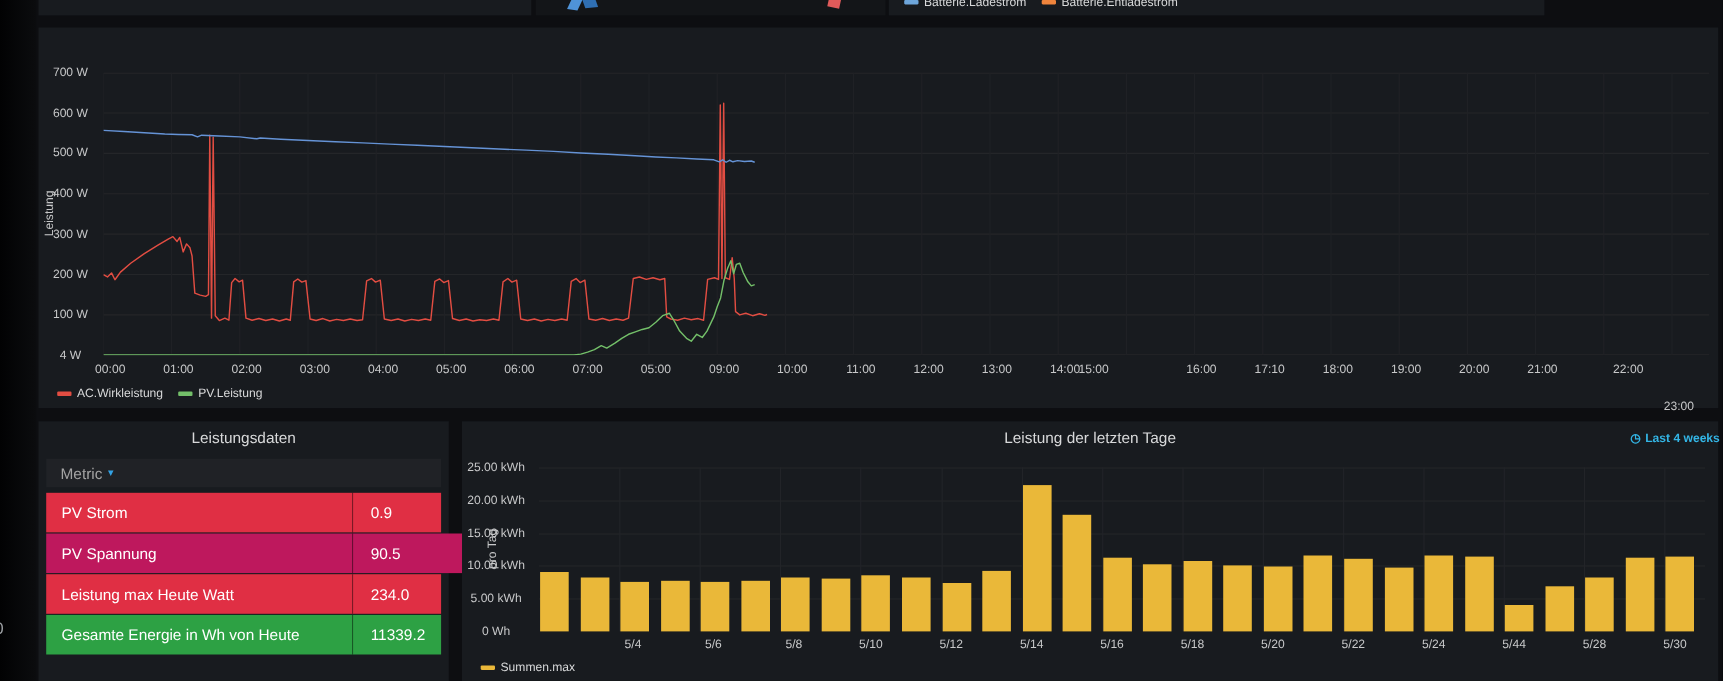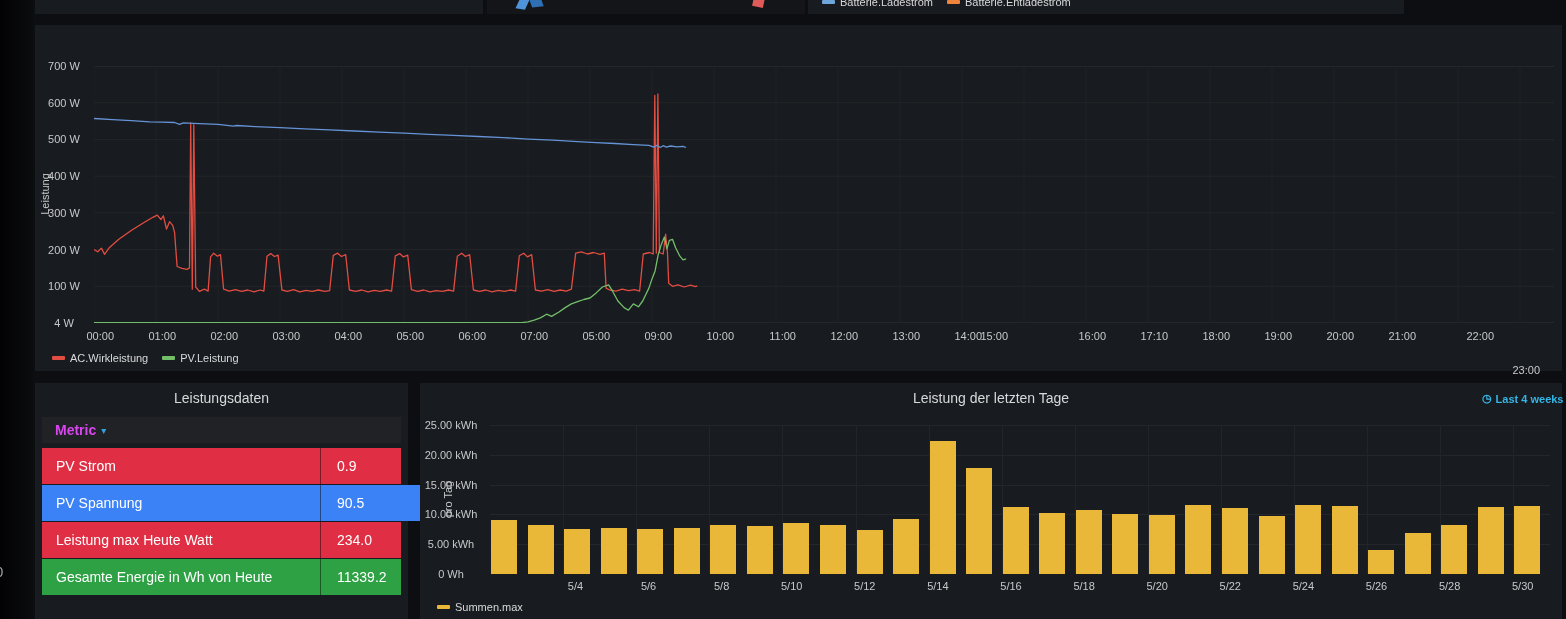--- a/index.html
+++ b/index.html
@@ -17,21 +17,21 @@
   .axis-label{position:absolute;color:#c7c8c9;font-size:11px;transform:rotate(-90deg);transform-origin:center;white-space:nowrap;}
   .legend-row{position:absolute;display:flex;gap:14px;align-items:center;}
   .legend-item{display:flex;align-items:center;gap:5px;color:#d8d9da;font-size:11px;cursor:pointer;white-space:nowrap;}
   .legend-dash{width:13px;height:4px;border-radius:1px;display:inline-block;}
   .plot{position:absolute;}
   .bar{position:absolute;background:#eab839;}
   .vgrid{position:absolute;top:0;width:1px;background:#222428;}
   .hgrid{position:absolute;left:0;height:1px;background:#242629;}
   
   .tbl-header{position:absolute;background:#202226;display:flex;align-items:center;padding-left:13px;cursor:pointer;}
-  .tbl-header .mlabel{color:#d946ef;font-size:14px;font-weight:bold;}
+  .tbl-header .mlabel{color:#a3a3a3;font-size:14px;font-weight:normal;}
   .tbl-header .caret{color:#33a2e5;font-size:10px;margin-left:5px;}
   .tbl-row{position:absolute;display:flex;color:#fff;font-size:14px;font-weight:500;}
   .tbl-cell-label{flex:0 0 279px;display:flex;align-items:center;padding-left:14px;border-right:1px solid rgba(0,0,0,0.45);}
   .tbl-cell-value{flex:1;display:flex;align-items:center;padding-left:16px;}
   .badge{position:absolute;color:#33b5e5;font-size:11px;font-weight:bold;display:flex;align-items:center;gap:4px;cursor:pointer;}
   .frag{position:absolute;}
 </style>
 </head>
 <body>
 
@@ -149,21 +149,21 @@
   <div class="ptitle" style="left:35px;top:390px;width:373px;">Leistungsdaten</div>
   <div class="tbl-header" style="left:42px;top:417px;width:359px;height:26px;">
     <span class="mlabel">Metric</span>
     <span class="caret">▾</span>
   </div>
   <div id="table-rows">
       <div class="tbl-row" style="left: 42px; top: 448px; width: 359px; height: 36px; background: rgb(224, 47, 68);">
         <div class="tbl-cell-label">PV Strom</div>
         <div class="tbl-cell-value">0.9</div>
       </div>
-      <div class="tbl-row" style="left: 42px; top: 485px; width: 406px; height: 36px; background: #3b82f6; text-align: right;">
+      <div class="tbl-row" style="left: 42px; top: 485px; width: 406px; height: 36px; background: #be185d; text-align: right;">
         <div class="tbl-cell-label">PV Spannung</div>
         <div class="tbl-cell-value">90.5</div>
       </div>
       <div class="tbl-row" style="left: 42px; top: 522px; width: 359px; height: 36px; background: rgb(224, 47, 68);">
         <div class="tbl-cell-label">Leistung max Heute Watt</div>
         <div class="tbl-cell-value">234.0</div>
       </div>
       <div class="tbl-row" style="left: 42px; top: 559px; width: 359px; height: 36px; background: rgb(45, 161, 68);">
         <div class="tbl-cell-label">Gesamte Energie in Wh von Heute</div>
         <div class="tbl-cell-value">11339.2</div>
@@ -240,21 +240,21 @@
       <div class="tick center" style="left: 616.2px; top: 580px; width: 40px;">5/6</div>
       <div class="tick center" style="left: 689.3px; top: 580px; width: 40px;">5/8</div>
       <div class="tick center" style="left: 762.4px; top: 580px; width: 40px;">5/10</div>
       <div class="tick center" style="left: 835.5px; top: 580px; width: 40px;">5/12</div>
       <div class="tick center" style="left: 908.6px; top: 580px; width: 40px;">5/14</div>
       <div class="tick center" style="left: 981.7px; top: 580px; width: 40px;">5/16</div>
       <div class="tick center" style="left: 1054.8px; top: 580px; width: 40px;">5/18</div>
       <div class="tick center" style="left: 1127.9px; top: 580px; width: 40px;">5/20</div>
       <div class="tick center" style="left: 1201px; top: 580px; width: 40px;">5/22</div>
       <div class="tick center" style="left: 1274.1px; top: 580px; width: 40px;">5/24</div>
-      <div class="tick center" style="left: 1347.2px; top: 580px; width: 40px;">5/26</div>
+      <div class="tick center" style="left: 1347.2px; top: 580px; width: 40px;">5/44</div>
       <div class="tick center" style="left: 1420.3px; top: 580px; width: 40px;">5/28</div>
       <div class="tick center" style="left: 1493.4px; top: 580px; width: 40px;">5/30</div>
     </div>
   <div class="legend-row" id="bar-legend" style="left:437px;top:601px;">
       <div class="legend-item">
         <span class="legend-dash" style="background: rgb(234, 184, 57);"></span>
         <span>Summen.max</span>
       </div>
     </div>
 </div>

